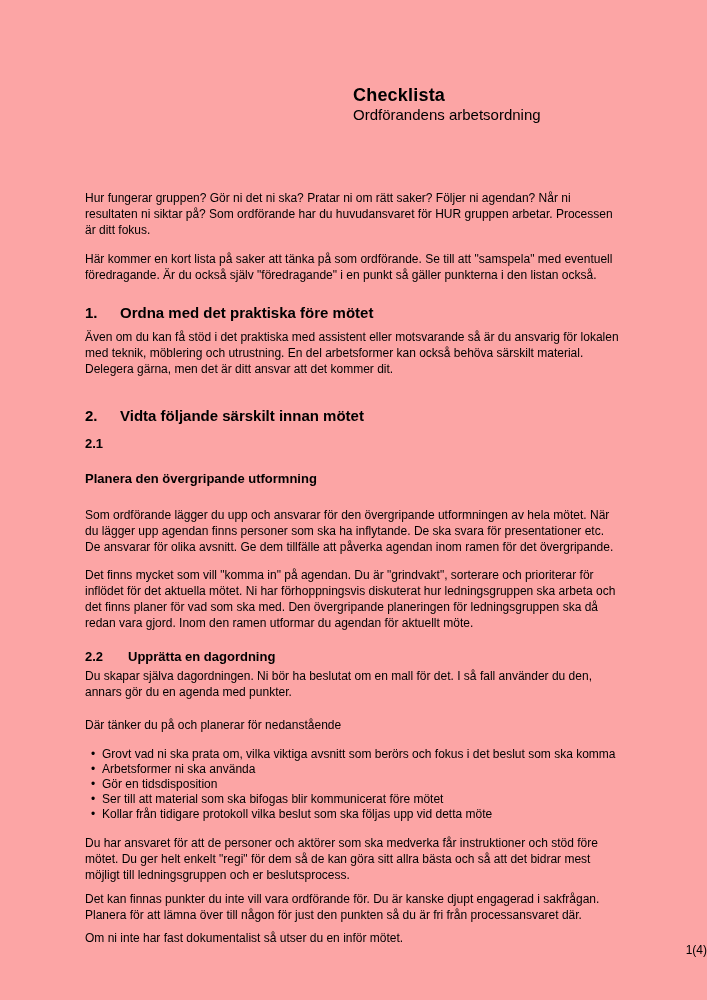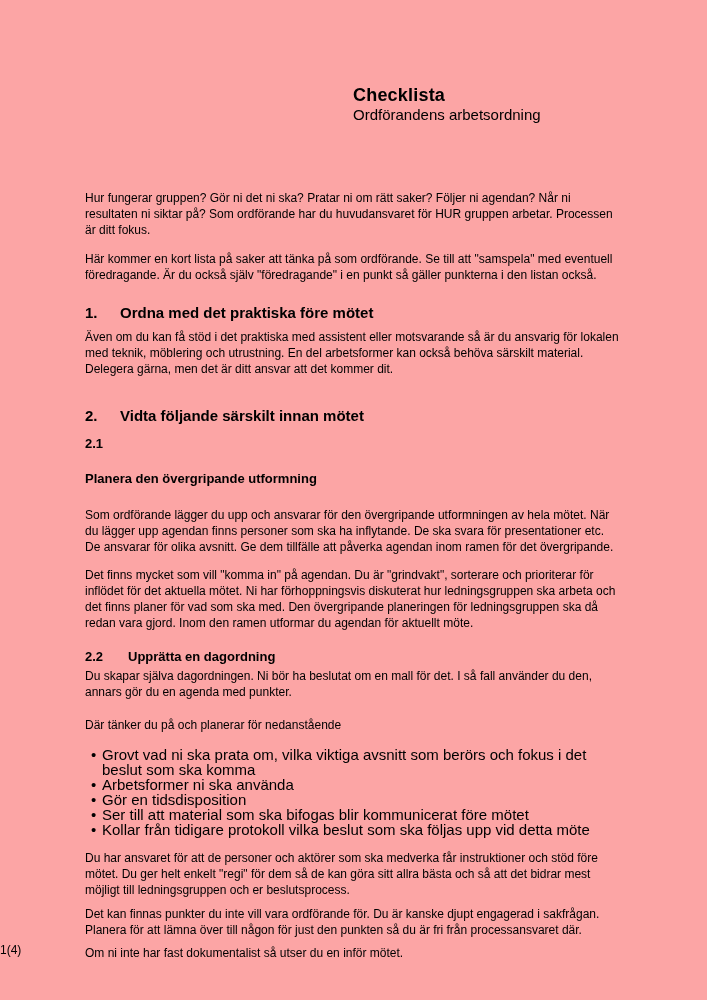--- a/index.html
+++ b/index.html
@@ -50,39 +50,39 @@
     font-size: 13px;
     font-weight: bold;
     line-height: 16px;
   }
   .h-num { flex: 0 0 35px; }
   .h-text { flex: 1; }
   ul.bullets {
     list-style: none;
     margin: 0;
     padding: 0;
-    font-size: 15px;
+    font-size: 12px;
     line-height: 15px;
   }
   ul.bullets li {
     position: relative;
     padding-left: 17px;
   }
   ul.bullets li::before {
     content: "\2022";
     position: absolute;
     left: 6px;
     top: 0;
   }
   .page-footer {
     position: absolute;
     left: 0;
     top: 943px;
     width: 707px;
-    text-align: left;
+    text-align: right;
     font-size: 12px;
     line-height: 15px;
   }
 </style>
 </head>
 <body>
 
 <div class="page">
   <div class="content">
 

